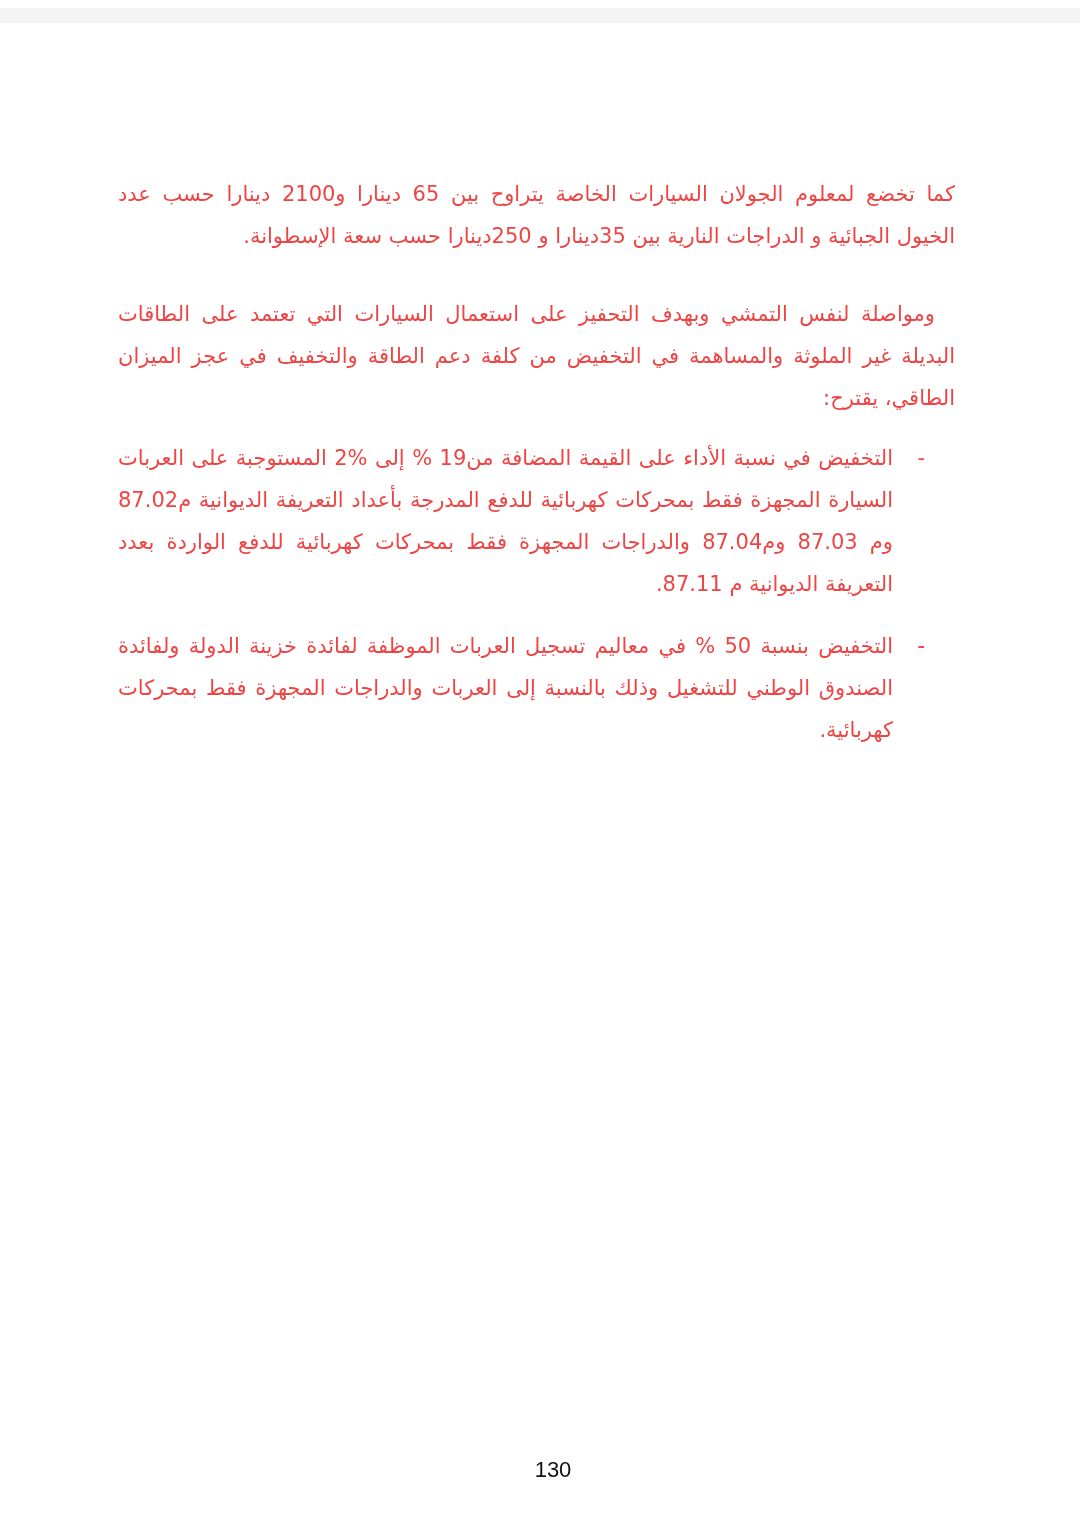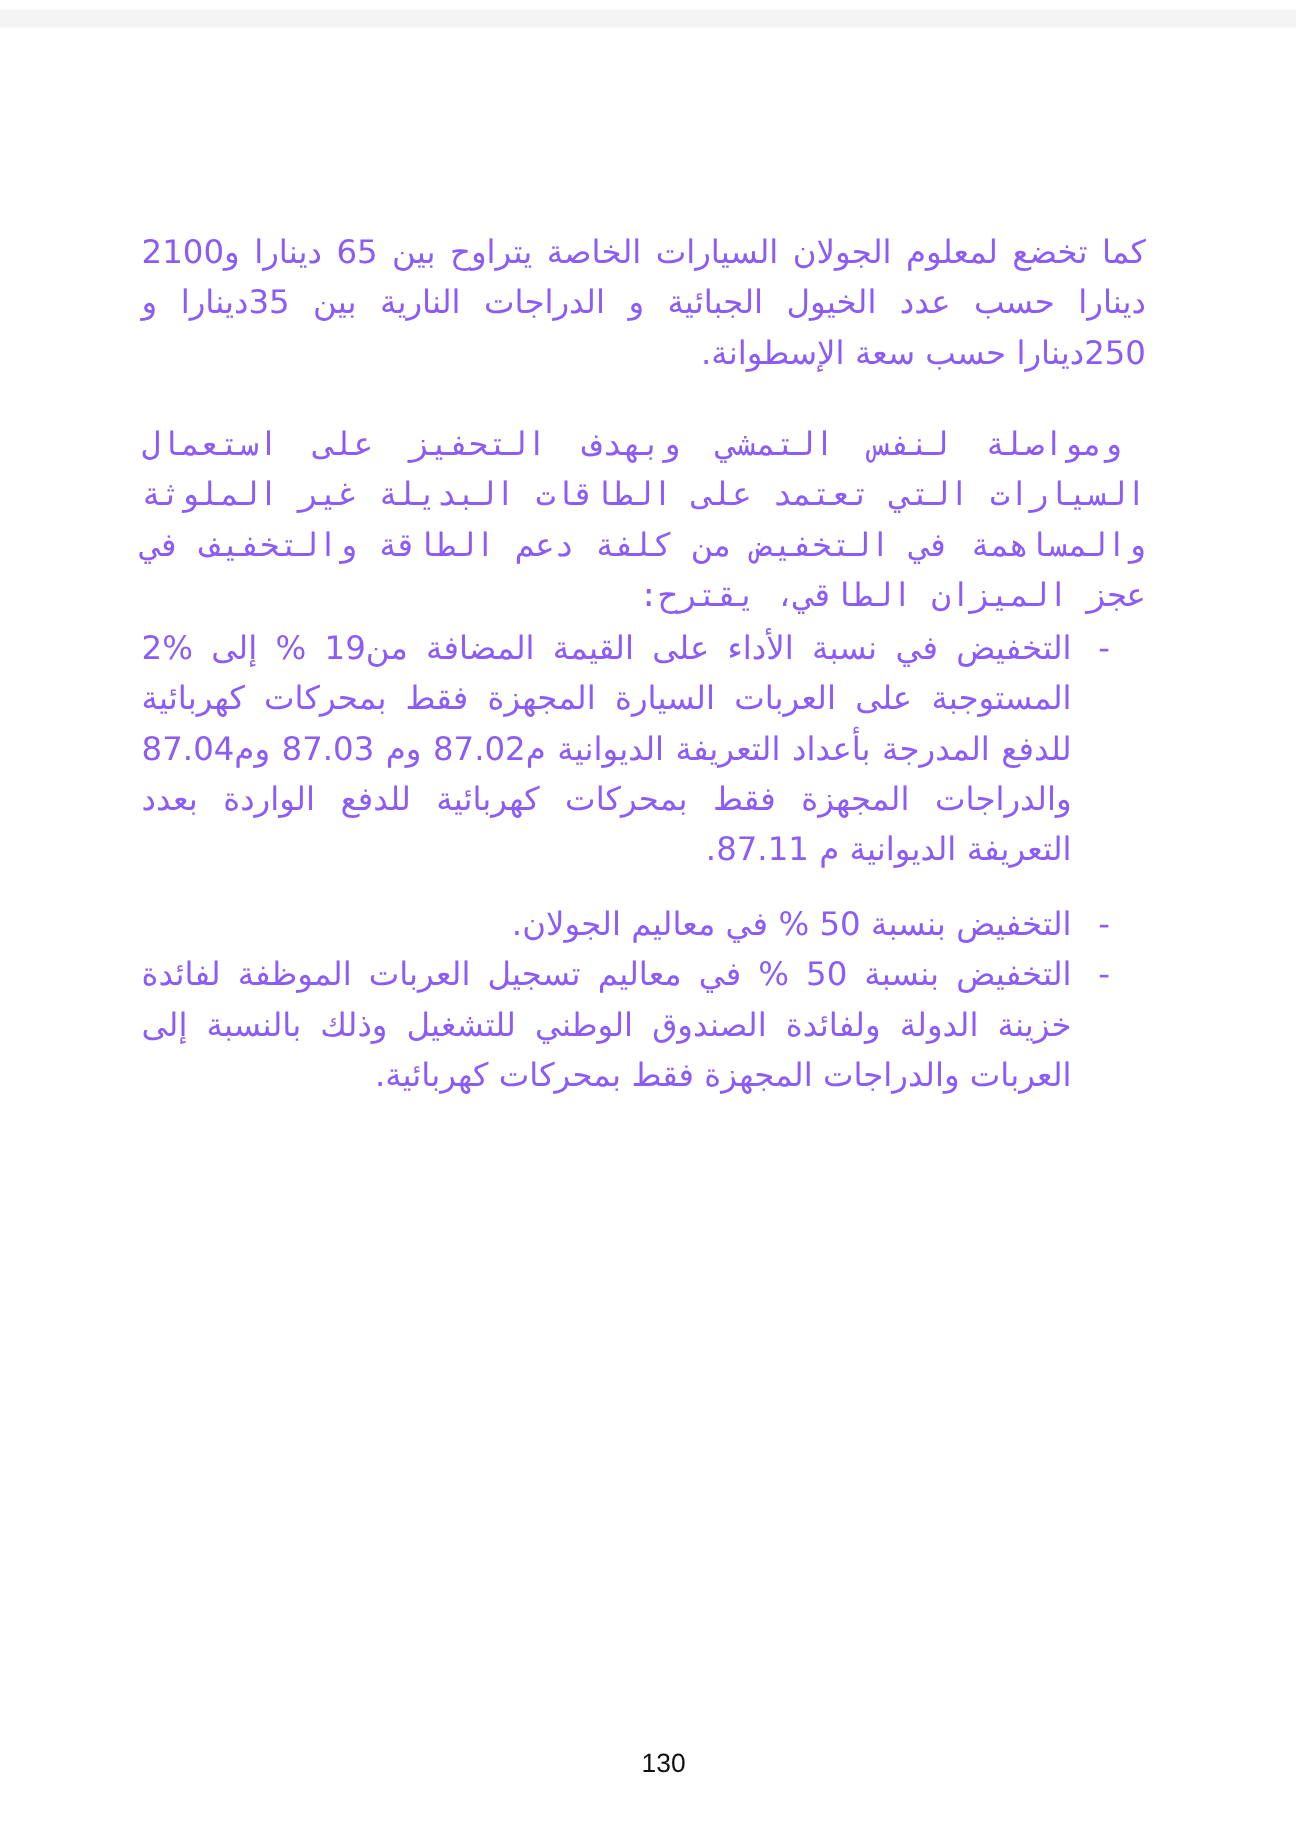--- a/index.html
+++ b/index.html
@@ -17,40 +17,40 @@
   .top-strip {
     position: absolute;
     top: 8px;
     left: 0;
     width: 1080px;
     height: 15px;
     background: #f4f4f4;
   }
   .doc {
     position: absolute;
-    top: 190px;
+    top: 173px;
     right: 125px;
     width: 837px;
     direction: rtl;
     unicode-bidi: embed;
     text-align: justify;
-    font-size: 27px;
+    font-size: 21px;
     line-height: 42px;
-    color: #8b5cf6;
+    color: #ef4444;
     font-family: "DejaVu Sans", sans-serif;
   }
   .para {
     margin: 0;
   }
   .para-1 {
     margin-bottom: 36px;
   }
   .para-2 {
+    margin-bottom: 18px;
     text-indent: 20px;
-    font-family: Liberation Mono, monospace;
   }
   .bullet-list {
     margin: 0;
     padding: 0;
     list-style: none;
   }
   .bullet {
     position: relative;
     padding-right: 62px;
     margin: 0;
@@ -89,21 +89,20 @@
 
   <div class="bullet-list">
 
     <div class="bullet bullet-1">
       <span class="bullet-dash">-</span>
       <span class="bullet-text">التخفيض في نسبة الأداء على القيمة المضافة من19 % إلى %2 المستوجبة على العربات السيارة المجهزة فقط بمحركات كهربائية للدفع المدرجة بأعداد التعريفة الديوانية م87.02 وم 87.03 وم87.04 والدراجات المجهزة فقط بمحركات كهربائية للدفع الواردة بعدد التعريفة الديوانية م 87.11.</span>
     </div>
 
     <div class="bullet">
       <span class="bullet-dash">-</span>
-      <span class="bullet-text">التخفيض بنسبة 50 % في معاليم الجولان.</span>
     </div>
 
     <div class="bullet">
       <span class="bullet-dash">-</span>
       <span class="bullet-text">التخفيض بنسبة 50 % في معاليم تسجيل العربات الموظفة لفائدة خزينة الدولة ولفائدة الصندوق الوطني للتشغيل وذلك بالنسبة إلى العربات والدراجات المجهزة فقط بمحركات كهربائية.</span>
     </div>
 
   </div>
 </div>
 

